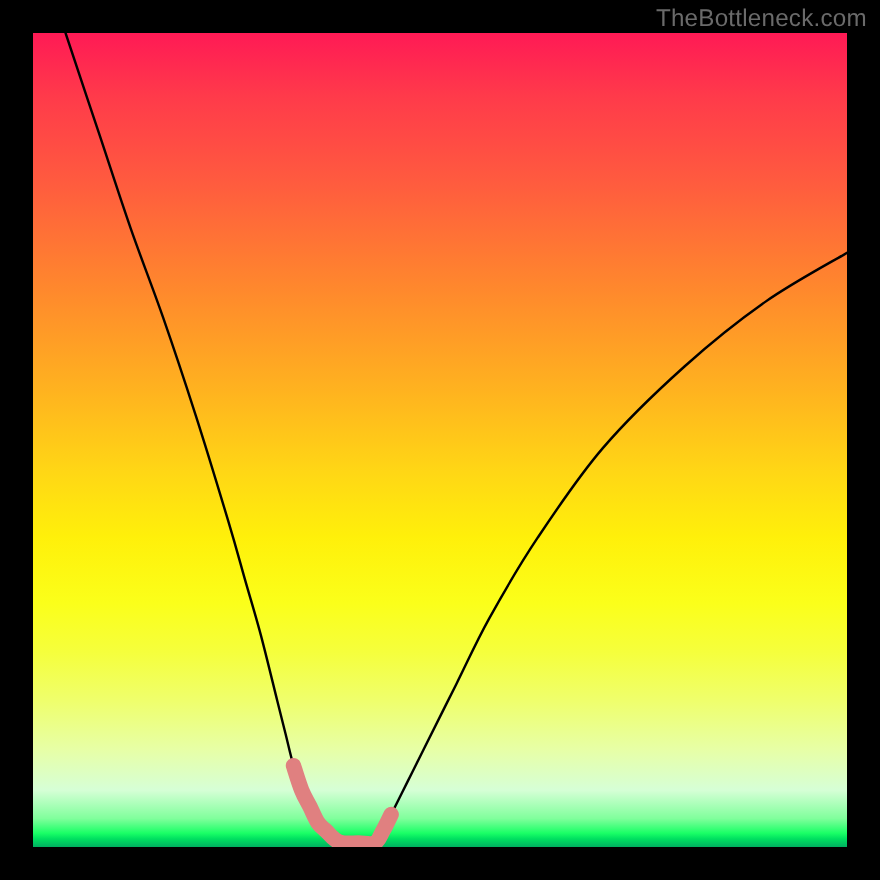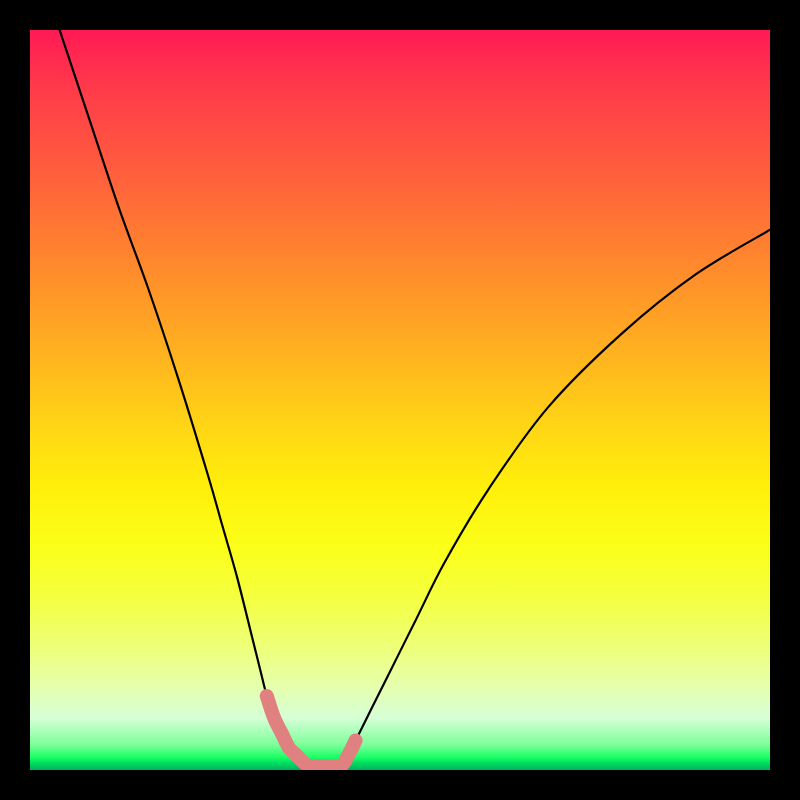--- a/index.html
+++ b/index.html
@@ -61,20 +61,21 @@
     top: 0;
     width: 740px;
     height: 740px;
     z-index: 5;
   }
 </style>
 </head>
 <body>
 
 <div class="frame">
+  <div class="watermark">TheBottleneck.com</div>
   <div class="plot">
     <svg class="curves" viewBox="0 0 740 740" preserveAspectRatio="none">
       <path d="M 29.6 0.0 C 34.5 14.8, 49.3 59.2, 59.2 88.8 C 69.1 118.4, 78.9 149.2, 88.8 177.6 C 98.7 206.0, 108.5 230.6, 118.4 259.0 C 128.3 287.4, 138.1 317.0, 148.0 347.8 C 157.9 378.6, 170.2 419.3, 177.6 444.0 C 185.0 468.7, 187.5 478.5, 192.4 495.8 C 197.3 513.1, 202.3 529.1, 207.2 547.6 C 212.1 566.1, 218.3 592.0, 222.0 606.8 C 225.7 621.6, 226.9 626.5, 229.4 636.4 C 231.9 646.3, 234.3 657.4, 236.8 666.0 C 239.3 674.6, 241.7 682.0, 244.2 688.2 C 246.7 694.4, 249.1 698.1, 251.6 703.0 C 254.1 707.9, 256.5 714.1, 259.0 717.8 C 261.5 721.5, 263.9 722.7, 266.4 725.2 C 268.9 727.7, 271.3 730.8, 273.8 732.6 C 276.3 734.5, 280.0 735.7, 281.2 736.3" id="left-curve" fill="none" stroke="#000" stroke-width="2.2" stroke-linecap="round"></path>
       <path d="M 310.8 736.3 C 312.0 734.4, 315.7 729.5, 318.2 725.2 C 320.7 720.9, 321.9 717.8, 325.6 710.4 C 329.3 703.0, 335.5 690.7, 340.4 680.8 C 345.3 670.9, 347.8 666.0, 355.2 651.2 C 362.6 636.4, 374.9 611.7, 384.8 592.0 C 394.7 572.3, 402.1 555.0, 414.4 532.8 C 426.7 510.6, 441.5 484.7, 458.8 458.8 C 476.1 432.9, 495.8 403.3, 518.0 377.4 C 540.2 351.5, 567.3 325.6, 592.0 303.4 C 616.7 281.2, 641.3 261.5, 666.0 244.2 C 690.7 226.9, 727.7 207.2, 740.0 199.8" id="right-curve" fill="none" stroke="#000" stroke-width="2.2" stroke-linecap="round"></path>
       <path d="M 236.8 666.0 C 238.0 669.7, 241.7 682.0, 244.2 688.2 C 246.7 694.4, 249.1 698.1, 251.6 703.0 C 254.1 707.9, 256.5 714.1, 259.0 717.8 C 261.5 721.5, 263.9 722.7, 266.4 725.2 C 268.9 727.7, 271.3 730.8, 273.8 732.6 C 276.3 734.5, 277.5 735.7, 281.2 736.3 C 284.9 736.9, 291.1 736.3, 296.0 736.3 C 300.9 736.3, 307.1 738.1, 310.8 736.3 C 314.5 734.4, 315.7 729.5, 318.2 725.2 C 320.7 720.9, 324.4 712.9, 325.6 710.4" id="pink-overlay" fill="none" stroke="#e08080" stroke-width="14" stroke-linecap="round" stroke-linejoin="round"></path>
     </svg>
   </div>
 </div>
 
 </body></html>

